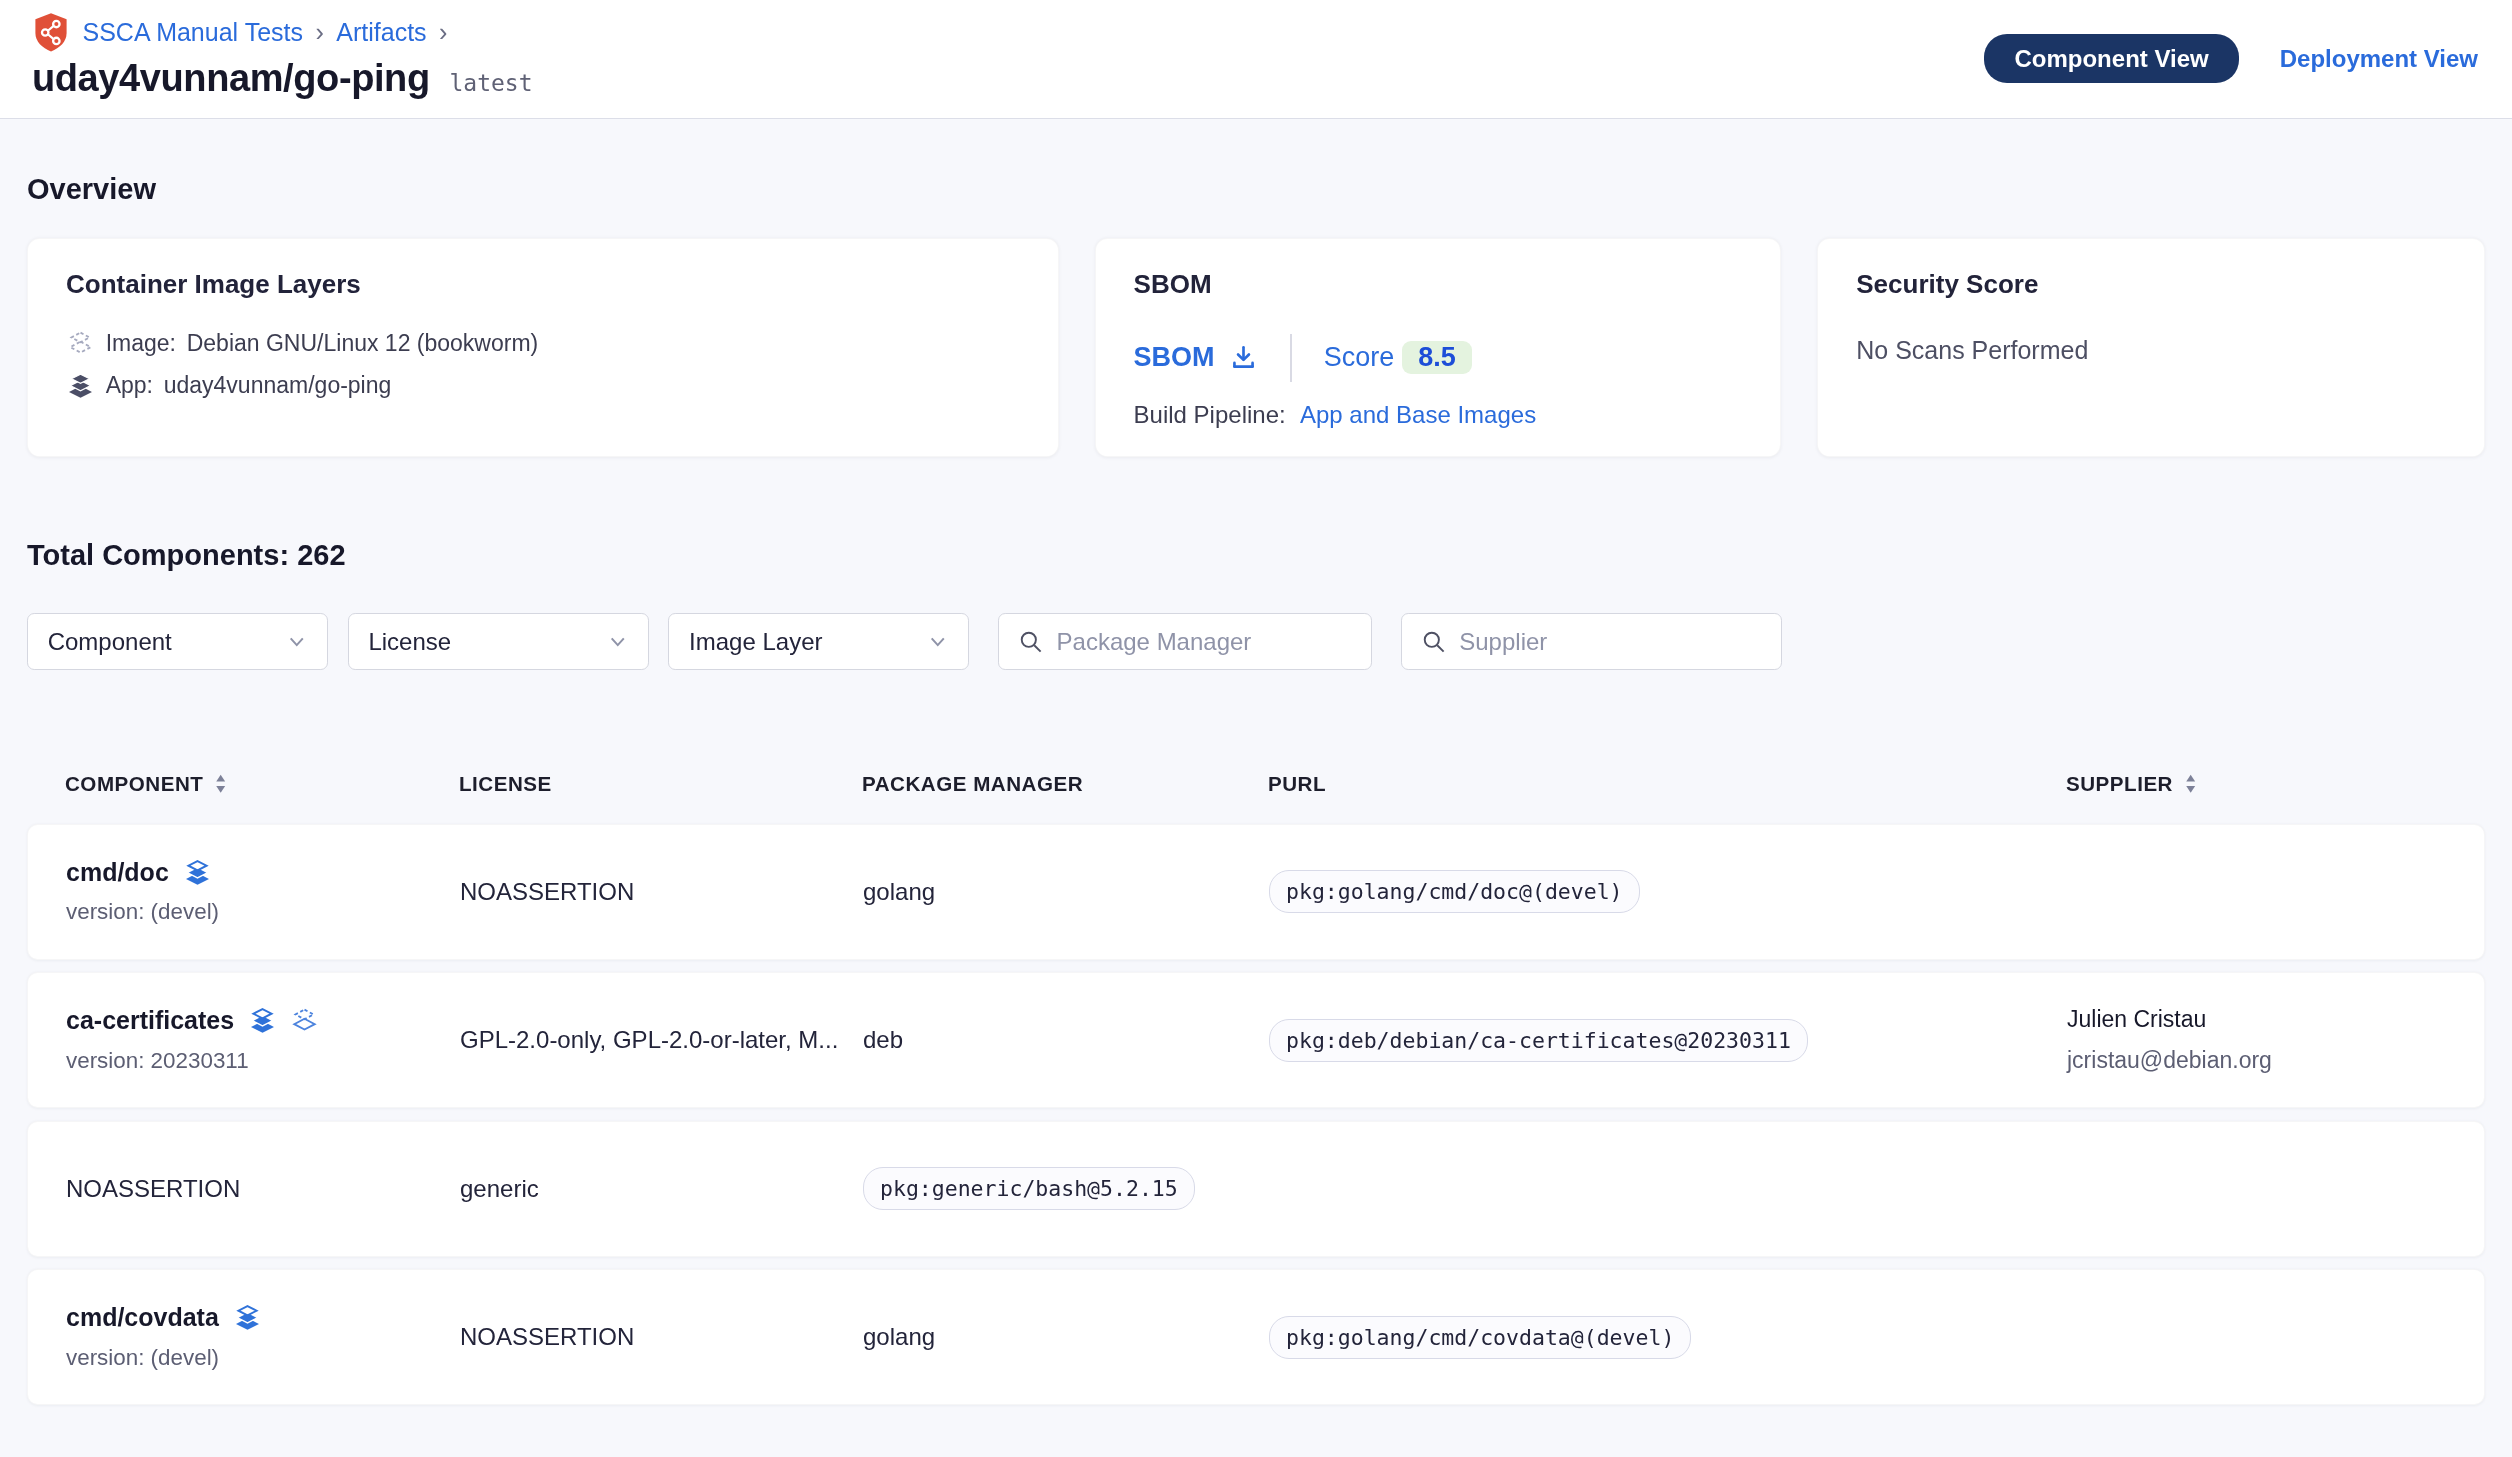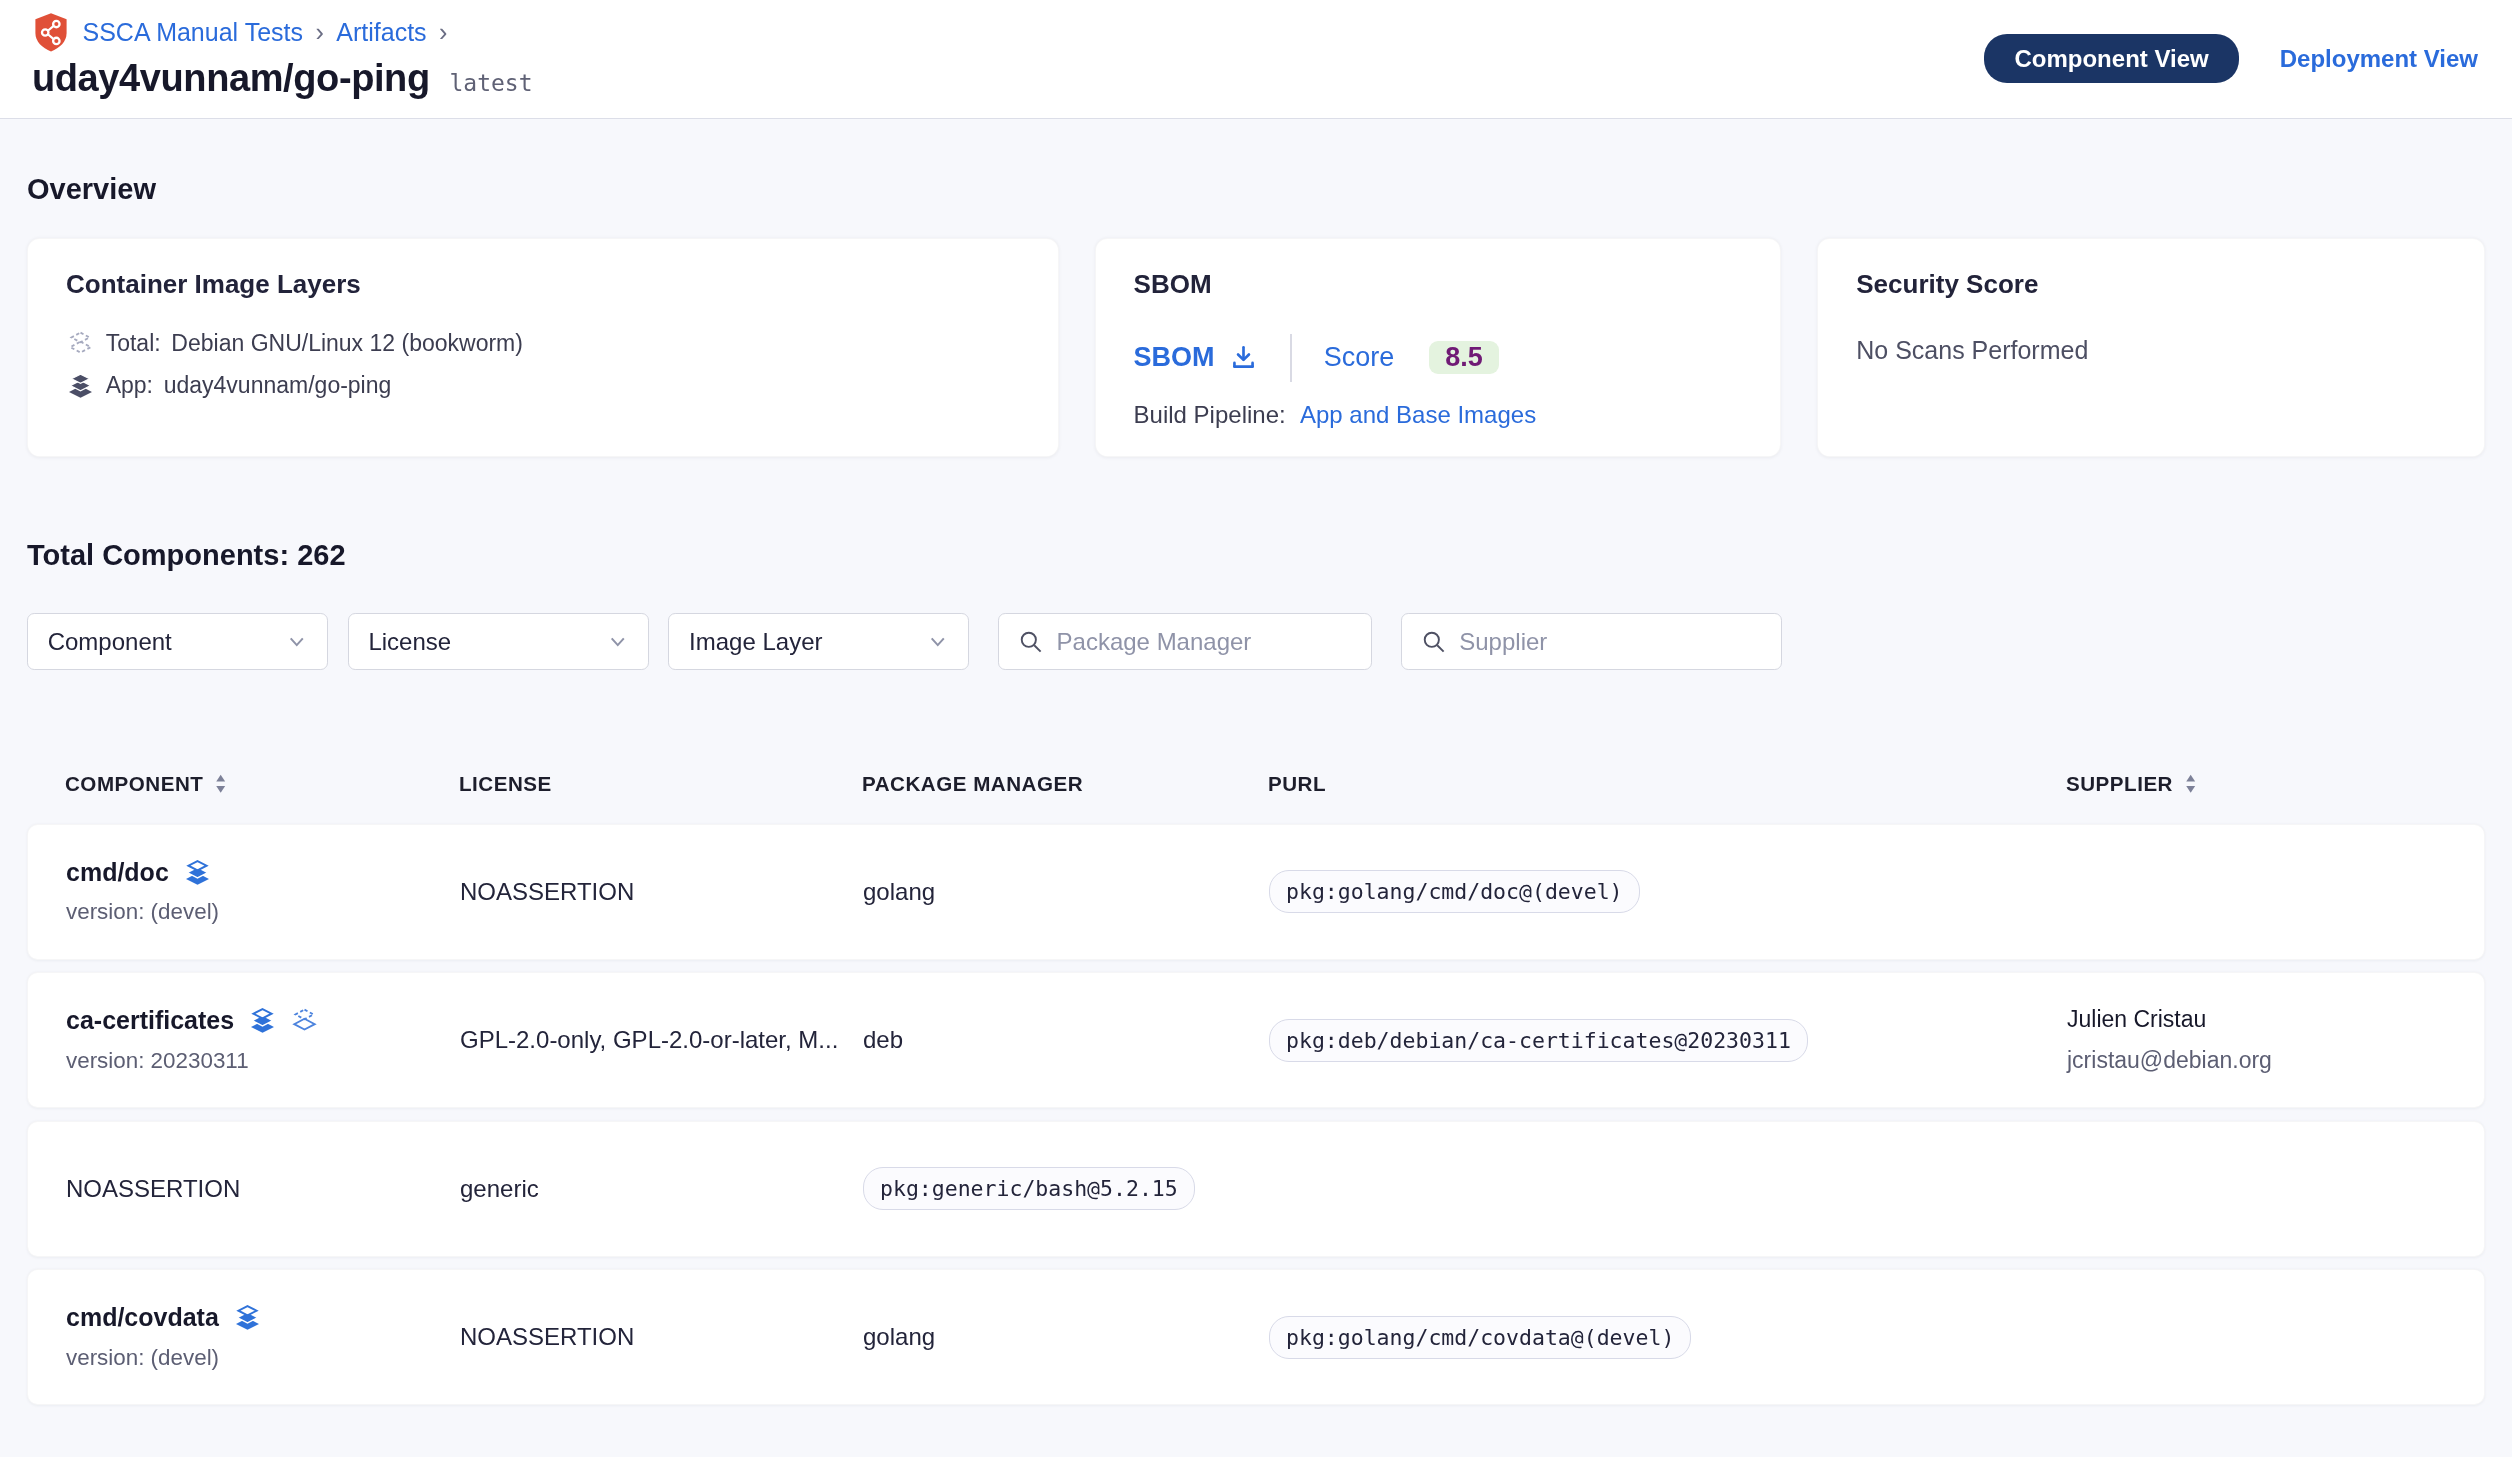--- a/index.html
+++ b/index.html
@@ -53,21 +53,21 @@
   .layers-col { flex:1; }
   .layer-items { margin-top:29px; display:flex; flex-direction:column; gap:13.4px; }
   .layer-item { display:flex; align-items:center; gap:10.7px; font-size:23px; color:#3c3d50; }
   .layer-item .ic { width:29px; height:29px; display:inline-flex; }
   .blue-link { color:#2a6bdb; cursor:pointer; text-decoration:none; }
   .sbom-row { display:flex; align-items:center; margin-top:34px; height:47px; }
   .sbom-link { display:flex; align-items:center; gap:14.3px; color:#2a6bdb; font-size:27px; font-weight:700; cursor:pointer; }
   .sbom-divider { width:1.8px; height:48px; background:#d9dae4; margin:0 32px; }
   .score-label { color:#2a6bdb; font-size:27px; }
   .score-badge {
-    margin-left:35px; background:#e4f3df; color:#701a75; font-weight:700;
+    margin-left:8px; background:#e4f3df; color:#1d4ed8; font-weight:700;
     font-size:27px; border-radius:9px; padding:1px 16px;
   }
   .pipeline-row { margin-top:19.7px; font-size:24px; color:#3c3d50; display:flex; gap:14.3px; align-items:center; }
   .no-scans { margin-top:36px; font-size:25px; color:#4d4f63; }
 
   .total-heading { margin-top:82px; }
 
   
   .filters { display:flex; gap:19.7px; margin-top:41px; }
   .select-box {
@@ -154,21 +154,21 @@
       <div class="layers-col">
         <div class="card-heading">Container Image Layers</div>
         <div class="layer-items">
           <div class="layer-item">
             <span class="ic">
               <svg viewBox="0 0 24 24" width="29" height="29">
                 <polygon points="12,3 19.5,7 12,11 4.5,7" fill="none" stroke="#a6aabf" stroke-width="1.5" stroke-dasharray="2.8 2.2"></polygon>
                 <polygon points="12,10.5 20.5,15 12,19.5 3.5,15" fill="none" stroke="#a6aabf" stroke-width="1.5" stroke-dasharray="2.8 2.2"></polygon>
               </svg>
             </span>
-            <span>Total:</span>
+            <span>Image:</span>
             <span>Debian GNU/Linux 12 (bookworm)</span>
           </div>
           <div class="layer-item">
             <span class="ic">
               <svg viewBox="0 0 24 24" width="29" height="29">
                 <polygon points="12,12.5 21.5,17.3 12,22.1 2.5,17.3" fill="#4b4e66"></polygon>
                 <polygon points="12,7.8 20.5,12.1 12,16.4 3.5,12.1" fill="#4b4e66" stroke="#fff" stroke-width="1"></polygon>
                 <polygon points="12,2.6 19.5,6.4 12,10.2 4.5,6.4" fill="#4b4e66" stroke="#fff" stroke-width="1"></polygon>
               </svg>
             </span>

